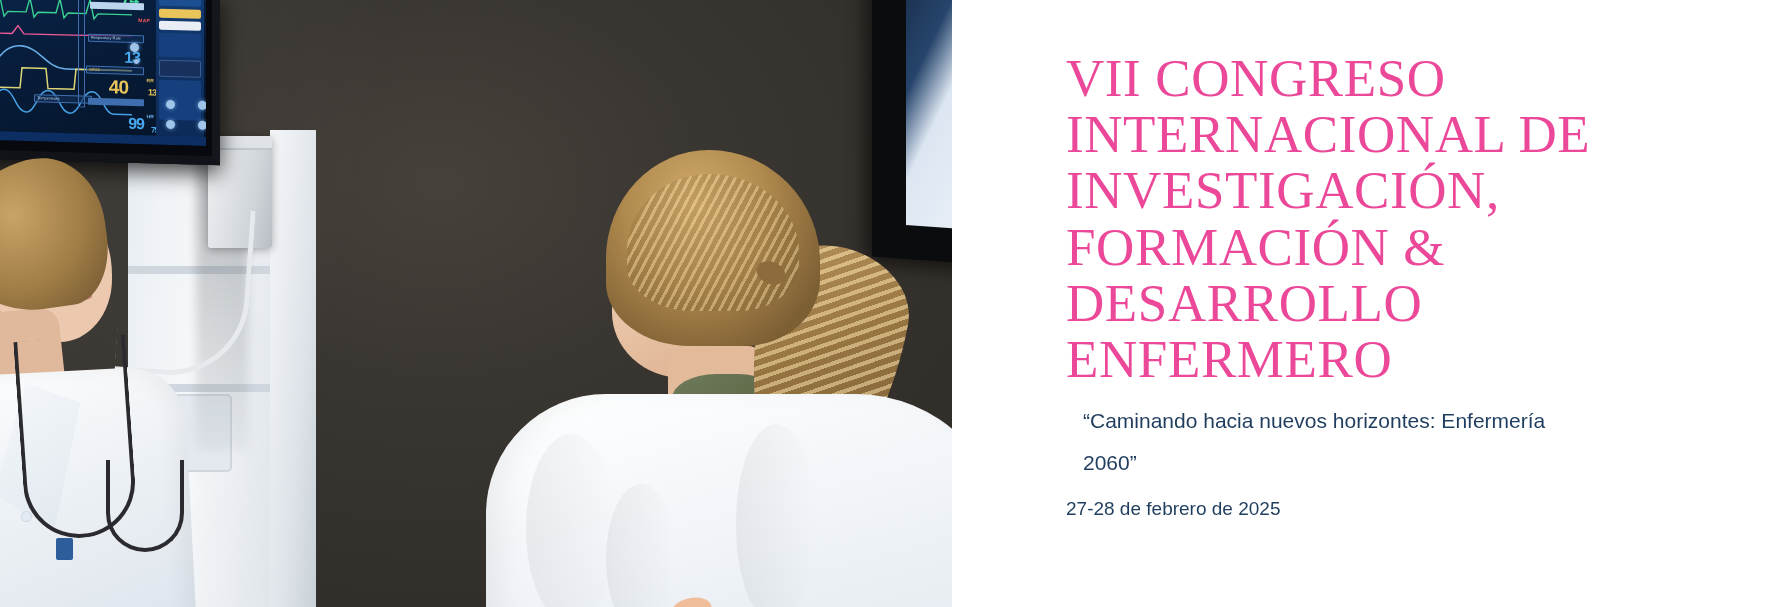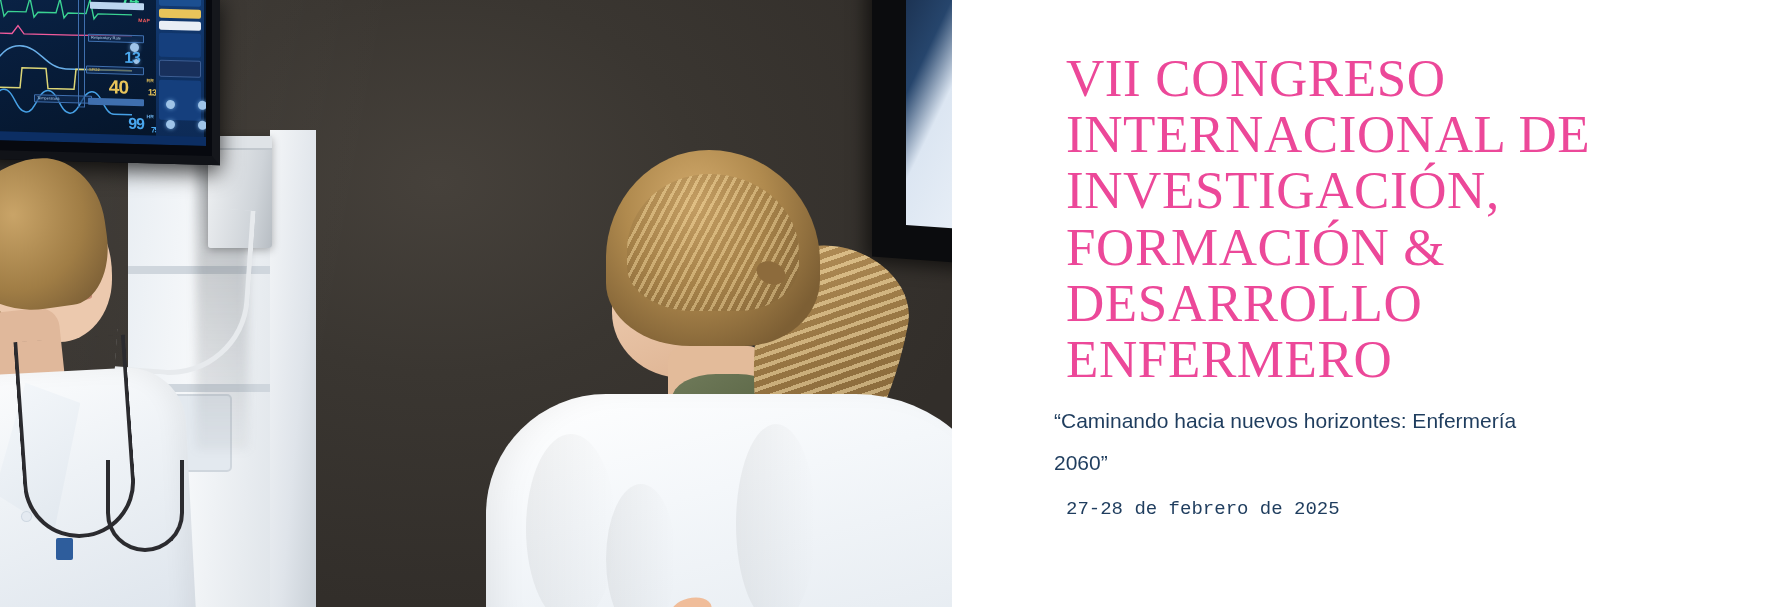--- a/index.html
+++ b/index.html
@@ -217,27 +217,27 @@
   #headline {
     position:absolute; left:114px; top:50px; width:620px;
     font-family:"Liberation Serif", serif;
     font-size:53px;
     line-height:1.06;
     letter-spacing:.6px;
     color:#ec4899;
     font-weight:400;
   }
   #subtitle {
-    position:absolute; left:102px; top:400px; width:520px;
+    position:absolute; left:131px; top:400px; width:520px;
     font-family:"Liberation Sans", sans-serif;
     font-size:21px; line-height:2.0; color:#1f3d5e;
   }
   #dateline {
     position:absolute; left:114px; top:498px;
-    font-family:Liberation Mono, monospace;
+    font-family:Liberation Sans, sans-serif;
     font-size:19px; color:#1f3d5e;
   }
 </style>
 </head>
 <body>
 
 <div id="hero">
 
   <div id="photo" aria-label="Two nurses in white coats working in a clinical simulation room with patient monitors">
     <div class="wall"></div>

